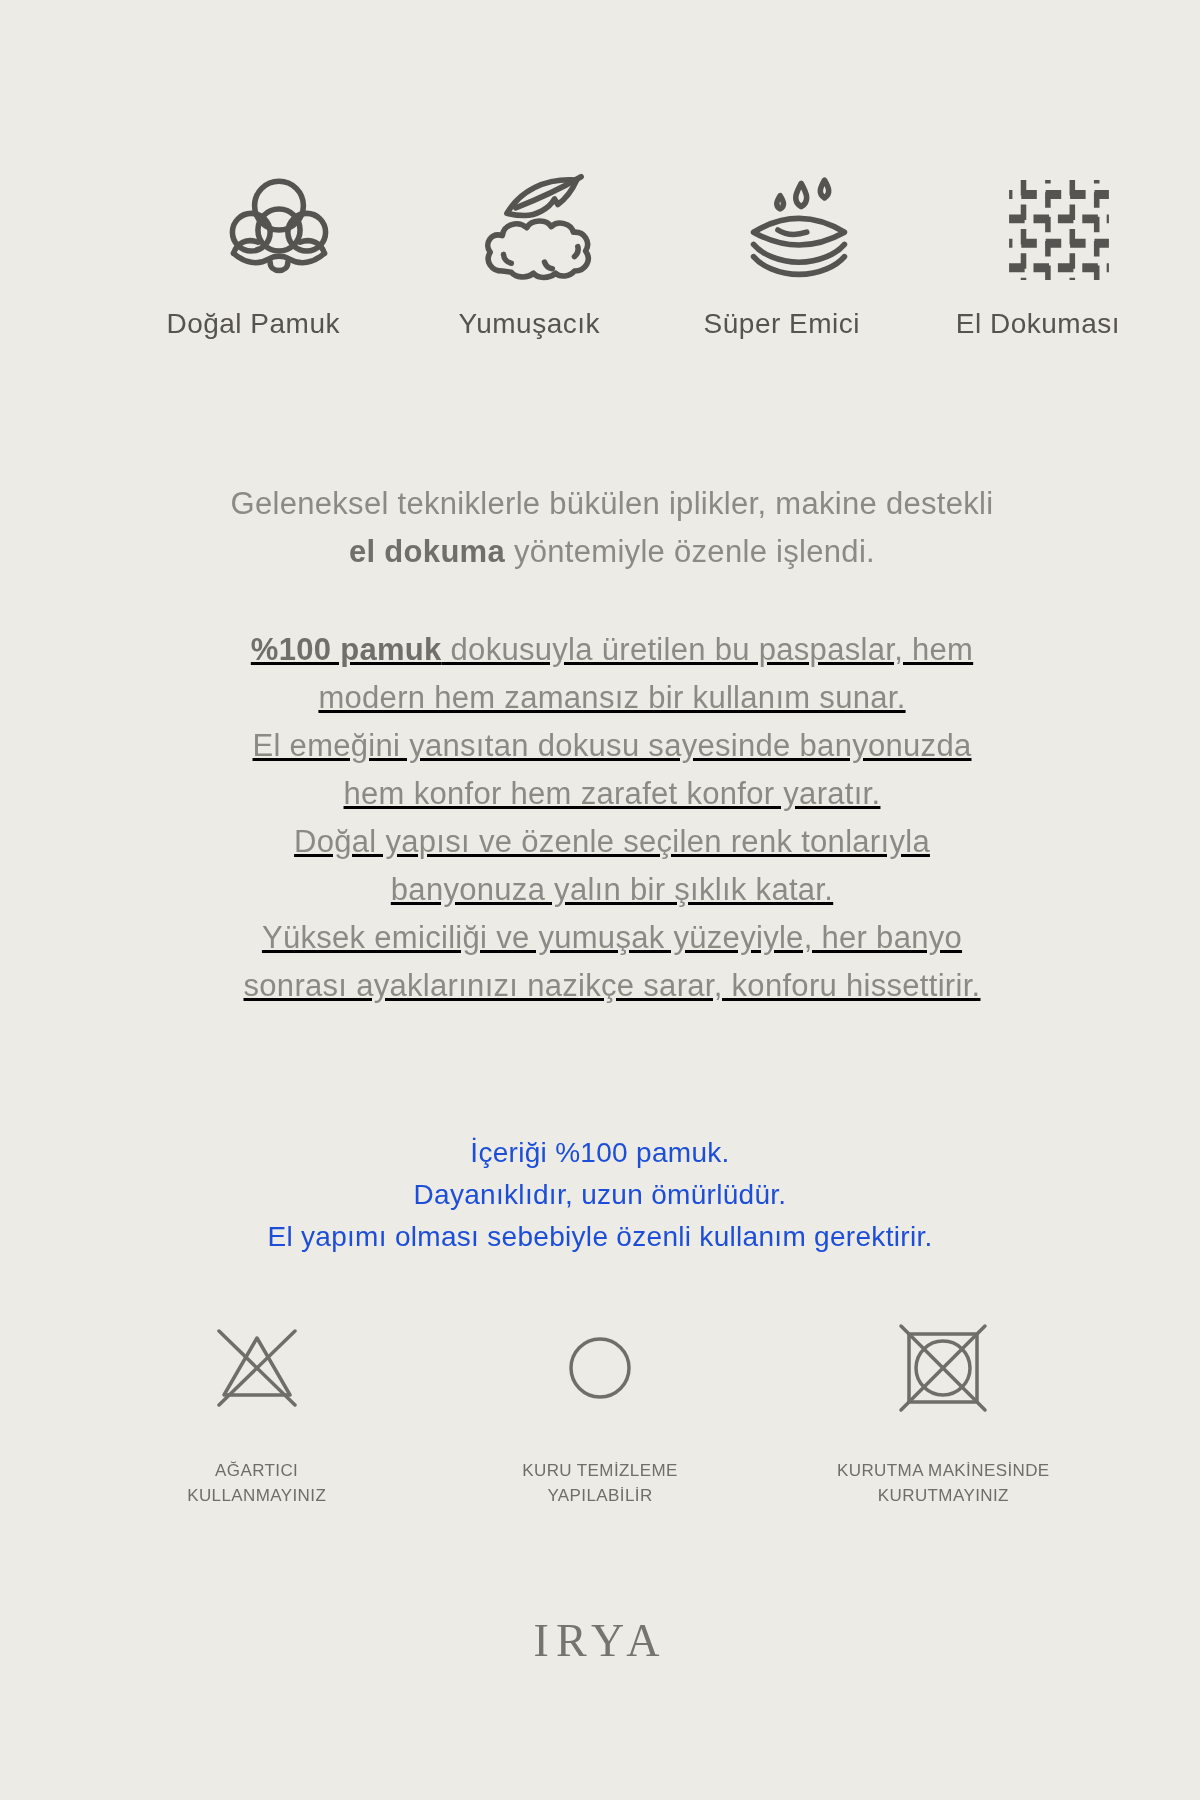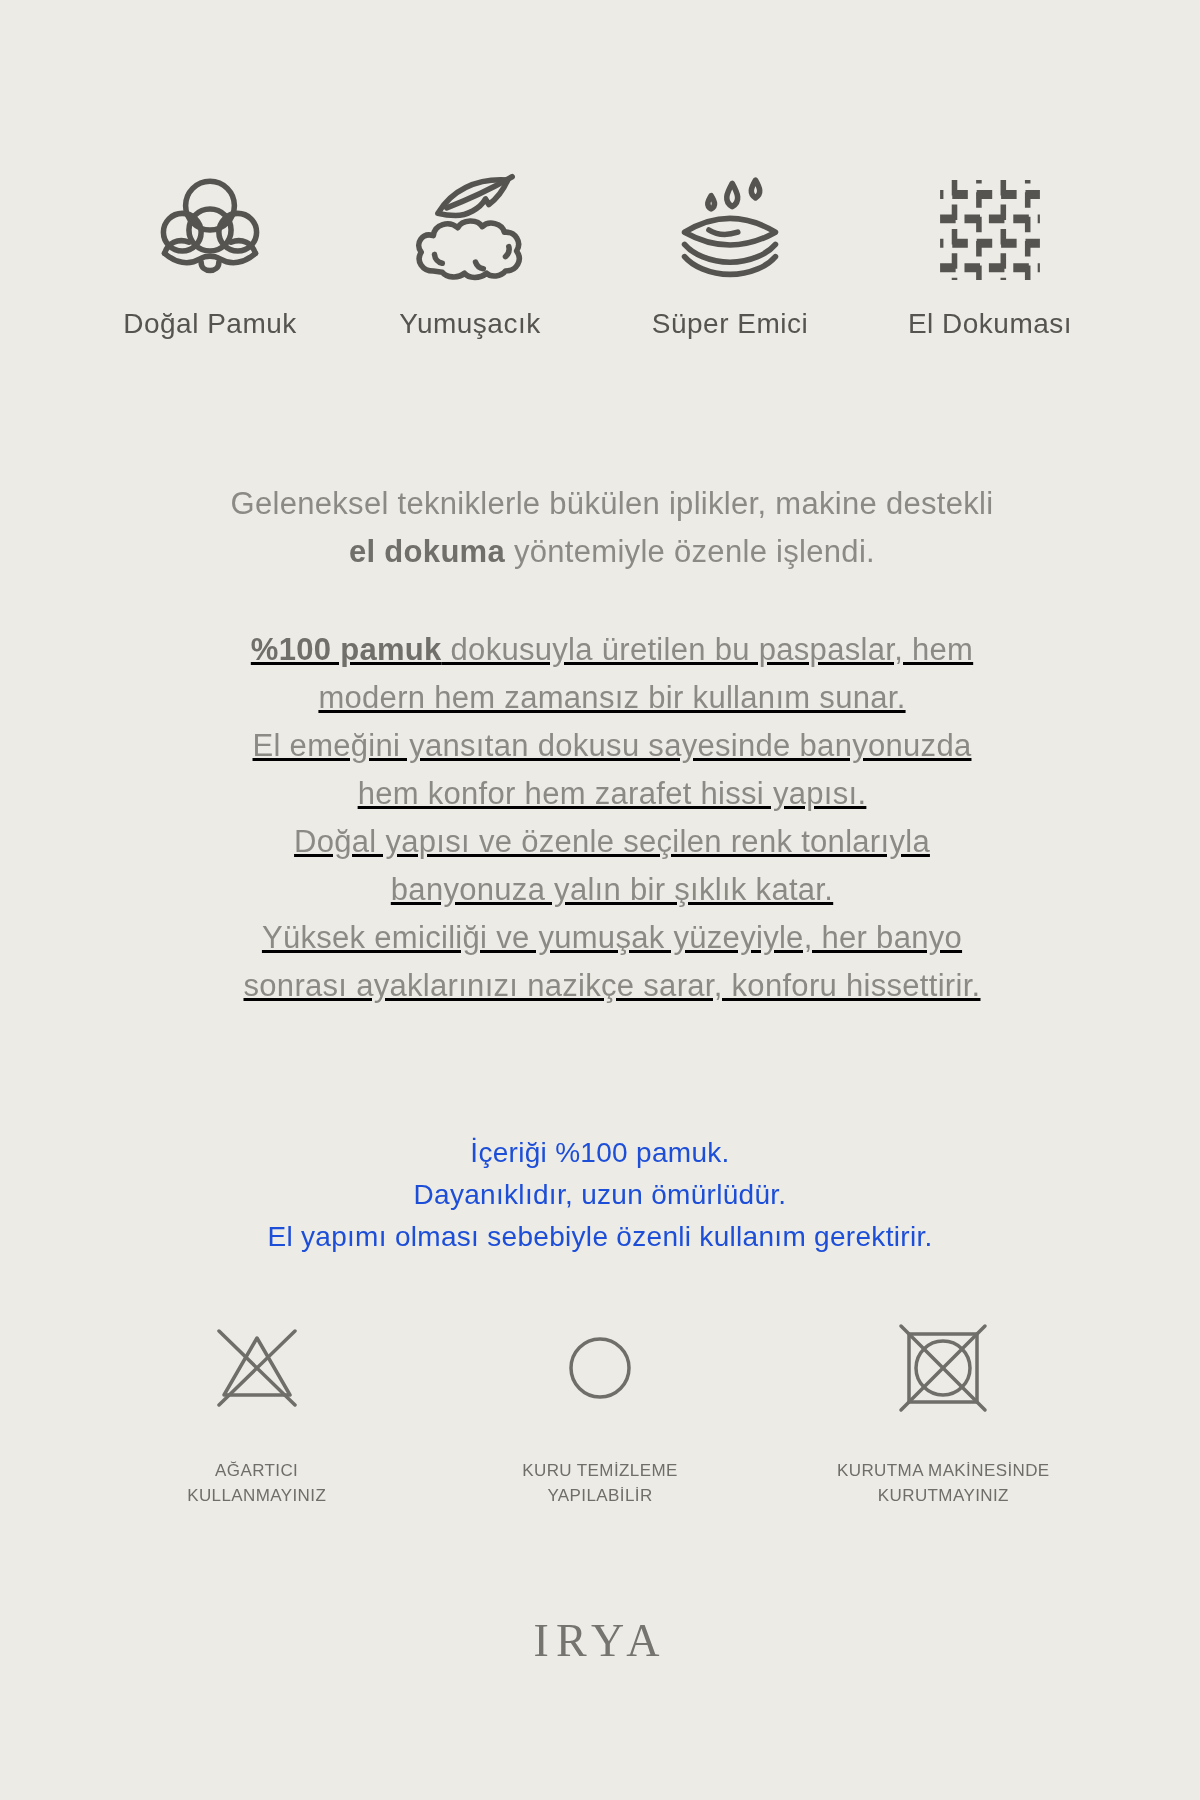--- a/index.html
+++ b/index.html
@@ -5,21 +5,21 @@
   html,body{margin:0;padding:0;}
   body{
     width:1200px;height:1800px;
     font-family:"Liberation Sans","DejaVu Sans",sans-serif;
     background:#ECEBE5;
   }
   .page{position:relative;width:1200px;height:1800px;overflow:hidden;background:#ECEBE5;}
 
   
   .features-row{margin:168px auto 0;width:1040px;display:flex;}
-  .feature{flex:1;text-align:center;}
+  .feature{flex:1;text-align:right;}
   .feature svg{width:122px;height:124px;display:inline-block;}
   .feature-label{margin-top:12px;font-size:28px;color:#565450;letter-spacing:.5px;}
 
   .stroke-dark{fill:none;stroke:#565450;stroke-width:5;stroke-linecap:round;stroke-linejoin:round;}
 
   
   .intro{margin-top:140px;}
   .intro .line,.desc .line{font-size:31px;line-height:48px;color:#8B8A85;text-align:center;letter-spacing:.3px;padding-left:24px;}
   .desc{margin-top:50px;text-decoration:underline;}
   b{font-weight:700;color:#706F6A;}
@@ -111,21 +111,21 @@
 
   <div class="intro">
     <div class="line"><span>Geleneksel tekniklerle bükülen iplikler, makine destekli</span></div>
     <div class="line"><b>el dokuma</b><span> yöntemiyle özenle işlendi.</span></div>
   </div>
 
   <div class="desc">
     <div class="line"><b>%100 pamuk</b><span> dokusuyla üretilen bu paspaslar, hem</span></div>
     <div class="line">modern hem zamansız bir kullanım sunar.</div>
     <div class="line">El emeğini yansıtan dokusu sayesinde banyonuzda</div>
-    <div class="line">hem konfor hem zarafet hissi yapısı.</div>
+    <div class="line">hem konfor hem zarafet konfor yaratır.</div>
     <div class="line">Doğal yapısı ve özenle seçilen renk tonlarıyla</div>
     <div class="line">banyonuza yalın bir şıklık katar.</div>
     <div class="line">Yüksek emiciliği ve yumuşak yüzeyiyle, her banyo</div>
     <div class="line">sonrası ayaklarınızı nazikçe sarar, konforu hissettirir.</div>
   </div>
 
   <div class="note">
     <div class="line">İçeriği %100 pamuk.</div>
     <div class="line">Dayanıklıdır, uzun ömürlüdür.</div>
     <div class="line">El yapımı olması sebebiyle özenli kullanım gerektirir.</div>

